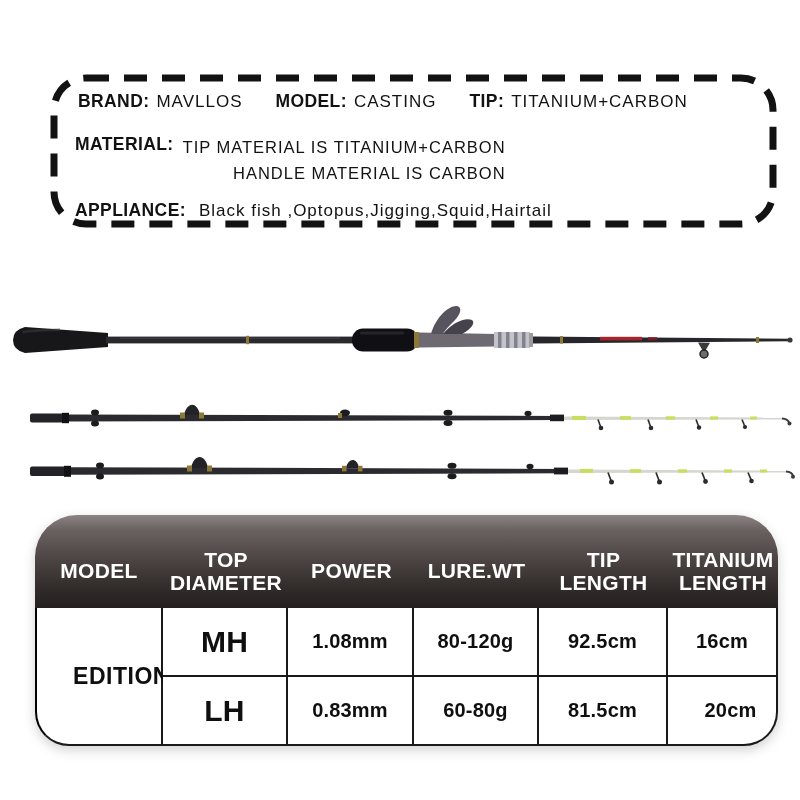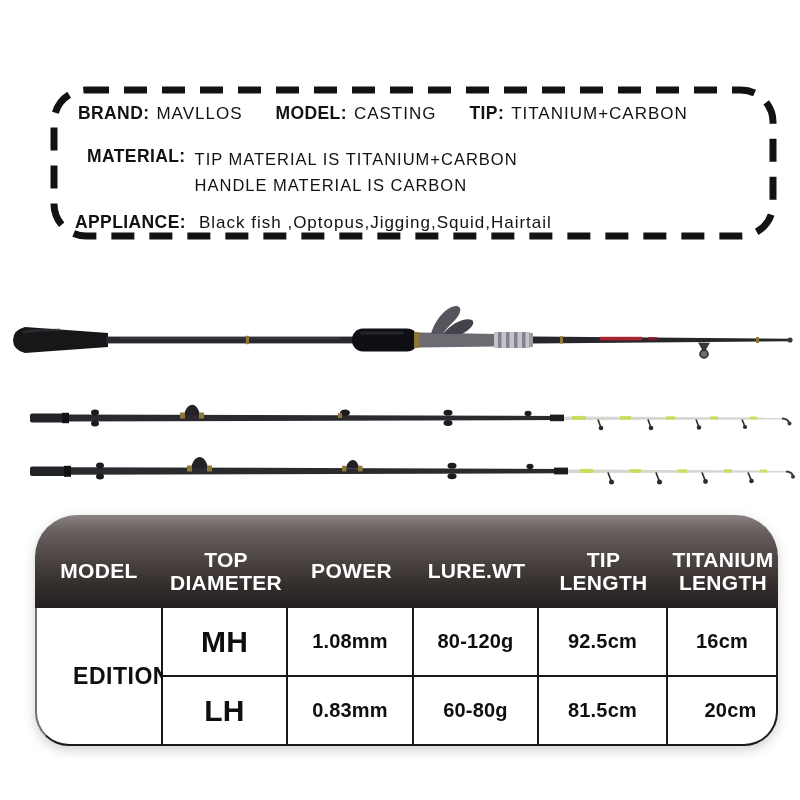--- a/index.html
+++ b/index.html
@@ -1,27 +1,27 @@
 <!DOCTYPE html>
 <html><head>
 <meta charset="utf-8">
 <style>
   html,body{margin:0;padding:0;background:#ffffff;}
   .page{
     position:relative;width:800px;height:800px;background:#ffffff;overflow:hidden;
     font-family:"Liberation Sans",sans-serif;color:#121212;
   }
   
-  .spec-box{position:absolute;left:50px;top:86px;width:727px;height:154px;}
+  .spec-box{position:absolute;left:50px;top:74px;width:727px;height:154px;text-align:right;}
   .spec-box svg.dash{position:absolute;left:0;top:0;}
   .spec-line1{position:absolute;left:28px;top:17px;display:flex;gap:33px;white-space:nowrap;}
   .pair{display:flex;gap:7px;align-items:baseline;}
   .lbl{font-weight:800;font-size:17.5px;letter-spacing:.4px;}
   .val{font-weight:400;font-size:17px;letter-spacing:1px;}
-  .spec-material{position:absolute;left:25px;top:60px;display:flex;gap:9px;align-items:flex-start;margin-left:12px;}
+  .spec-material{position:absolute;left:25px;top:60px;display:flex;gap:9px;align-items:flex-start;}
   .mat-lines{font-weight:400;font-size:16.5px;letter-spacing:1px;line-height:26px;}
   .mat-lines .l2{margin-left:0px;}
   .spec-appliance{position:absolute;left:25px;top:126px;display:flex;gap:13px;align-items:baseline;white-space:nowrap;}
   
   .rods{position:absolute;left:0;top:290px;}
   
   .spec-table{position:absolute;left:35px;top:515px;width:743px;filter:drop-shadow(0 4px 6px rgba(0,0,0,.18));}
   .tbl-header{
     height:93px;border-radius:42px 42px 0 0;display:flex;
     background:linear-gradient(180deg,#8b8482 0%,#6a6260 16%,#4e4745 45%,#332d2c 76%,#242020 100%);
@@ -35,21 +35,21 @@
   .tbl-body{
     display:grid;grid-template-columns:128px 125px 126px 125px 129px 110px;
     grid-template-rows:69px 69px;
   }
   .cell{
     display:flex;align-items:center;justify-content:center;background:#ffffff;box-sizing:border-box;
     border-right:2px solid #191919;border-bottom:2px solid #191919;
     font-weight:700;font-size:20px;letter-spacing:.2px;color:#0f0f0f;
   }
   .cell-edition{
-    grid-row:1/3;grid-column:1;border-left:2px solid #737373;border-bottom-left-radius:34px;
+    grid-row:1/3;grid-column:1;border-left:2px solid #000000;border-bottom-left-radius:34px;
     font-weight:800;font-size:23px;letter-spacing:.5px;padding-left:45px;
   }
   .cell-power{font-weight:800;font-size:30px;}
   .cell-br{border-bottom-right-radius:34px;padding-left:17px;}
 </style>
 </head>
 <body>
 
 <div class="page">
 

